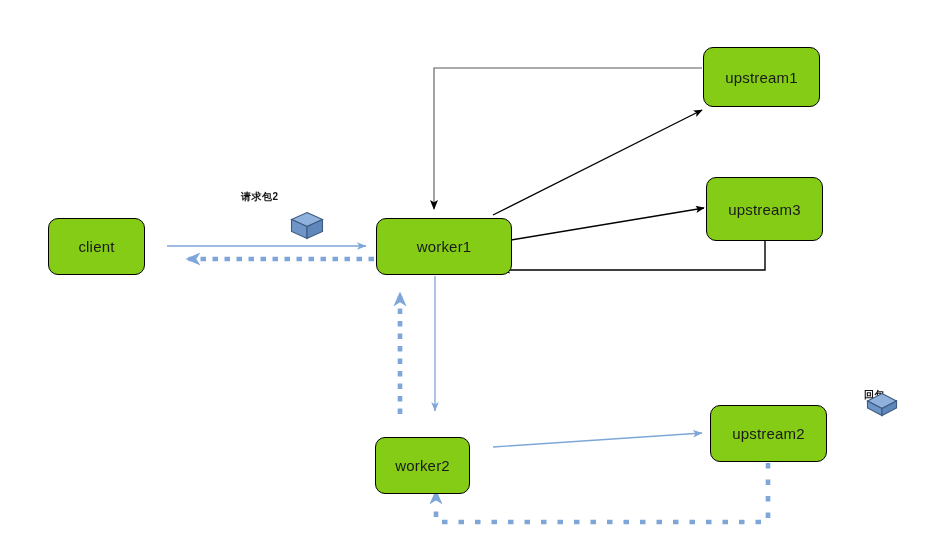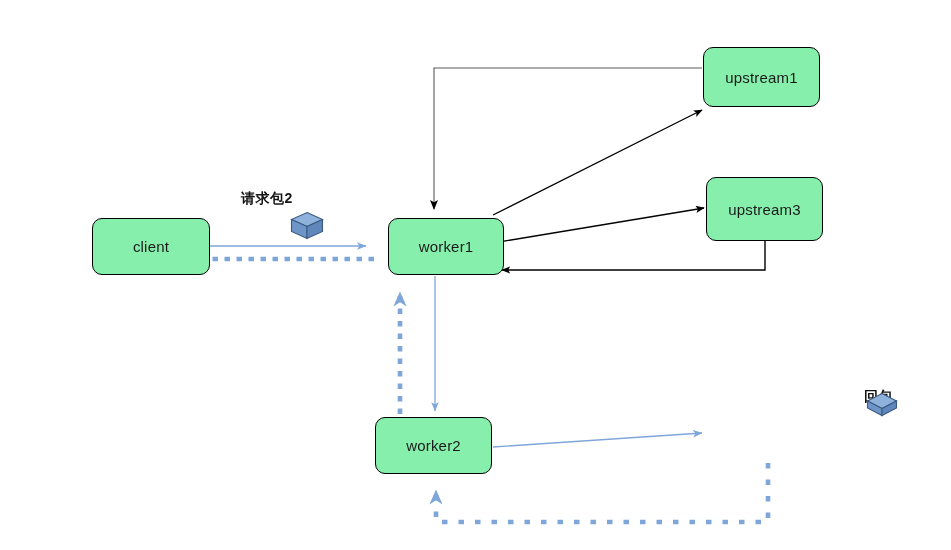--- a/index.html
+++ b/index.html
@@ -24,31 +24,31 @@
     top: 0;
     width: 951px;
     height: 550px;
     pointer-events: none;
   }
   .node {
     position: absolute;
     box-sizing: border-box;
     border: 1.4px solid #000000;
     border-radius: 10px;
-    background: #86efac;
+    background: #84cc16;
     display: flex;
     align-items: center;
     justify-content: center;
     font-size: 15px;
     color: #1a1a1a;
     letter-spacing: 0.2px;
   }
   .label-text {
     position: absolute;
-    font-size: 14px;
+    font-size: 10px;
     font-weight: bold;
     color: #141414;
     white-space: nowrap;
     letter-spacing: 0.5px;
   }
   .pkg-icon {
     position: absolute;
   }
 </style>
 </head>
@@ -86,40 +86,43 @@
 
     <line x1="435" y1="276" x2="435" y2="411" stroke="#7EA6D9" stroke-width="1.3" marker-end="url(#arrow-blue)"></line>
 
     <line x1="400" y1="414" x2="400" y2="292" stroke="#7EA6D9" stroke-width="4.6" stroke-linecap="butt" stroke-dasharray="5.5 7" marker-end="url(#arrow-blue-big)"></line>
 
     <line x1="493" y1="447" x2="702" y2="433" stroke="#7EA6D9" stroke-width="1.3" marker-end="url(#arrow-blue)"></line>
 
     <path d="M768,463 L768,522 L436,522 L436,490" fill="none" stroke="#7EA6D9" stroke-width="4.6" stroke-linecap="butt" stroke-dasharray="5.5 11" marker-end="url(#arrow-blue-big)"></path>
   </svg>
 
-  <div class="node" style="left:48px; top:218px; width:118px; height:57px;margin-left:44px;">
+  <div class="node" style="left:48px; top:218px; width:97px; height:57px;">
     <span>client</span>
   </div>
 
-  <div class="node" style="left:388px; top:218px; width:116px; height:57px;text-align:right;">
+  <div class="node" style="left:376px; top:218px; width:136px; height:57px;text-align:right;">
     <span>worker1</span>
   </div>
 
-  <div class="node" style="left:375px; top:417px; width:117px; height:57px;">
+  <div class="node" style="left:375px; top:437px; width:95px; height:57px;">
     <span>worker2</span>
   </div>
 
   <div class="node" style="left:703px; top:47px; width:117px; height:60px;">
     <span>upstream1</span>
   </div>
 
   <div class="node" style="left:706px; top:177px; width:117px; height:64px;">
     <span>upstream3</span>
   </div>
 
+  <div class="node" style="left:710px; top:405px; width:117px; height:57px;">
+    <span>upstream2</span>
+  </div>
 
   <div class="label-text" style="left:241px; top:190px;">请求包2</div>
 
   <div class="label-text" style="left:864px; top:388px;">回包</div>
 
   <div class="pkg-icon" style="left:290px; top:211px;">
     <svg width="34" height="30" viewBox="0 0 34 30">
       <polygon points="17,1.5 32.5,8.5 17,15.5 1.5,8.5" fill="#8FB2DD" stroke="#3C5A80" stroke-width="1.1"></polygon>
       <polygon points="1.5,8.5 17,15.5 17,27.5 1.5,20.5" fill="#6E95C8" stroke="#3C5A80" stroke-width="1.1"></polygon>
       <polygon points="17,15.5 32.5,8.5 32.5,20.5 17,27.5" fill="#5F87BC" stroke="#3C5A80" stroke-width="1.1"></polygon>

